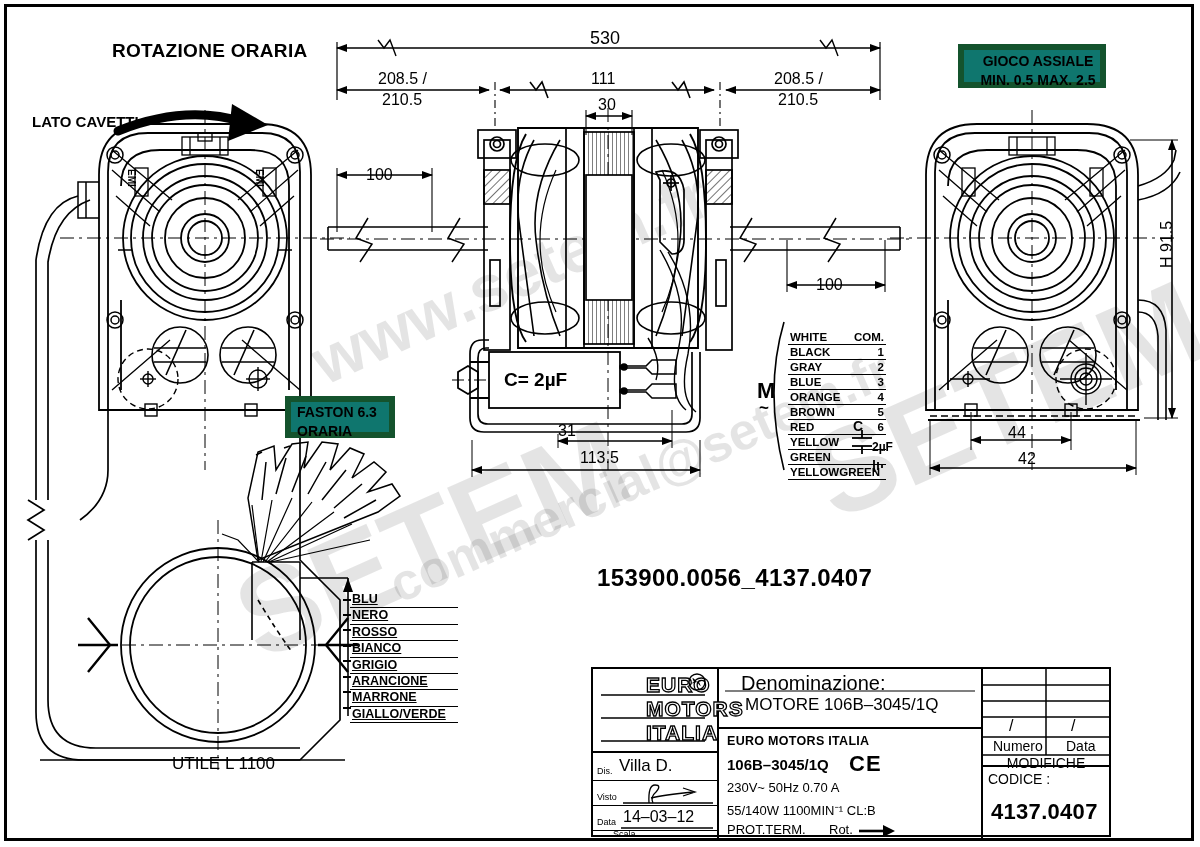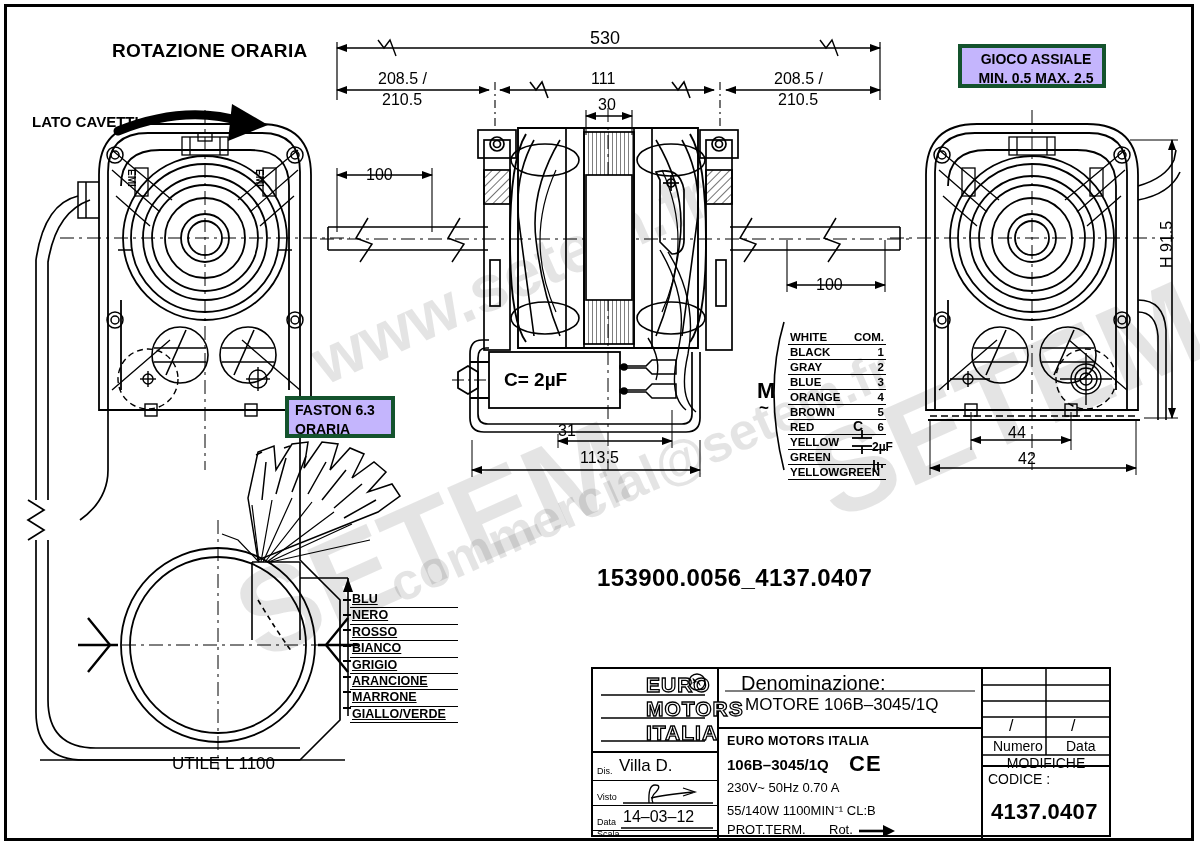--- a/index.html
+++ b/index.html
@@ -2,21 +2,21 @@
 <html><head>
 <meta charset="utf-8">
 <style>
   html,body{margin:0;padding:0;background:#fff;}
   body{font-family:"Liberation Sans",sans-serif;}
   #page{position:relative;width:1200px;height:847px;background:#fff;overflow:hidden;}
   #border{position:absolute;left:4px;top:4px;width:1190px;height:837px;border:3px solid #000;box-sizing:border-box;}
   .lbl{position:absolute;font-family:"Liberation Sans",sans-serif;color:#000;white-space:nowrap;}
   .b{font-weight:bold;}
   .dim{font-size:16px;}
-  .box{position:absolute;border:4px solid #14532d;background:#c4b5fd;box-sizing:border-box;}
+  .box{position:absolute;border:6px solid #14532d;background:#0f766e;box-sizing:border-box;}
   svg{position:absolute;left:0;top:0;}
   .wm{position:absolute;color:#000;opacity:.10;font-weight:bold;white-space:nowrap;
       font-family:"Liberation Sans",sans-serif;pointer-events:none;}
   table{border-collapse:collapse;}
   
   #tb{position:absolute;left:591px;top:667px;width:520px;height:170px;border:2px solid #000;box-sizing:border-box;background:#fff;}
   #tb .cell{position:absolute;box-sizing:border-box;padding-left:47px;}
   .logoline{font-family:"Liberation Sans",sans-serif;font-weight:bold;letter-spacing:1px;
      color:#fff;-webkit-text-stroke:1.3px #000;text-stroke:1.3px #000;font-size:21px;}
   .tiny{font-size:9px;}
@@ -571,21 +571,21 @@
 
     <div class="cell" style="left:0;top:137px;width:126px;height:25px;border-right:2px solid #000;border-bottom:1.6px solid #000;">
       <span class="lbl tiny" style="left:4px;top:11px;">Data</span>
       <span class="lbl" style="left:30px;top:2px;font-size:16px;">14–03–12</span>
       <svg width="126" height="25" style="position:absolute;left:0;top:0;">
         <line x1="28" y1="22" x2="120" y2="22" stroke="#000" stroke-width="1.3"></line>
       </svg>
     </div>
 
     <div class="cell" style="left:0;top:162px;width:126px;height:8px;border-right:2px solid #000;">
-      <span class="lbl tiny" style="left:4px;top:-2px;">Scala</span>
+      <span class="lbl tiny" style="left:20px;top:-2px;">Scala</span>
     </div>
 
     <div class="cell" style="left:126px;top:0;width:264px;height:60px;border-right:2px solid #000;border-bottom:2px solid #000;">
       <span class="lbl" style="left:22px;top:3px;font-size:20px;">Denominazione:</span>
       <span class="lbl" style="left:26px;top:26px;font-size:17px;">MOTORE  106B–3045/1Q</span>
       <svg width="264" height="60" style="position:absolute;left:0;top:0;">
         <line x1="6" y1="22" x2="256" y2="22" stroke="#000" stroke-width="1.2"></line>
       </svg>
     </div>
 

